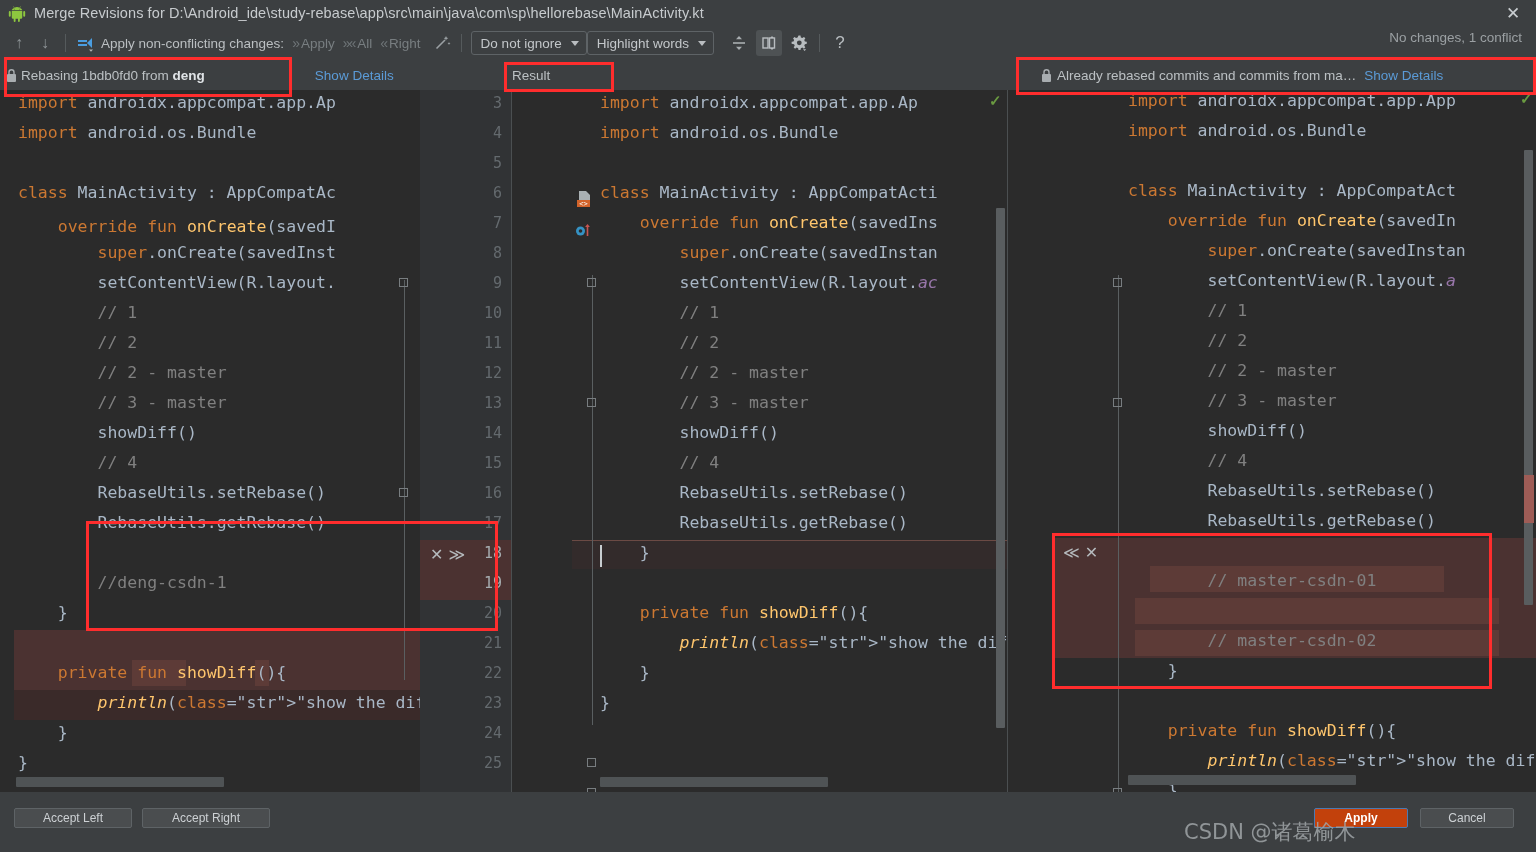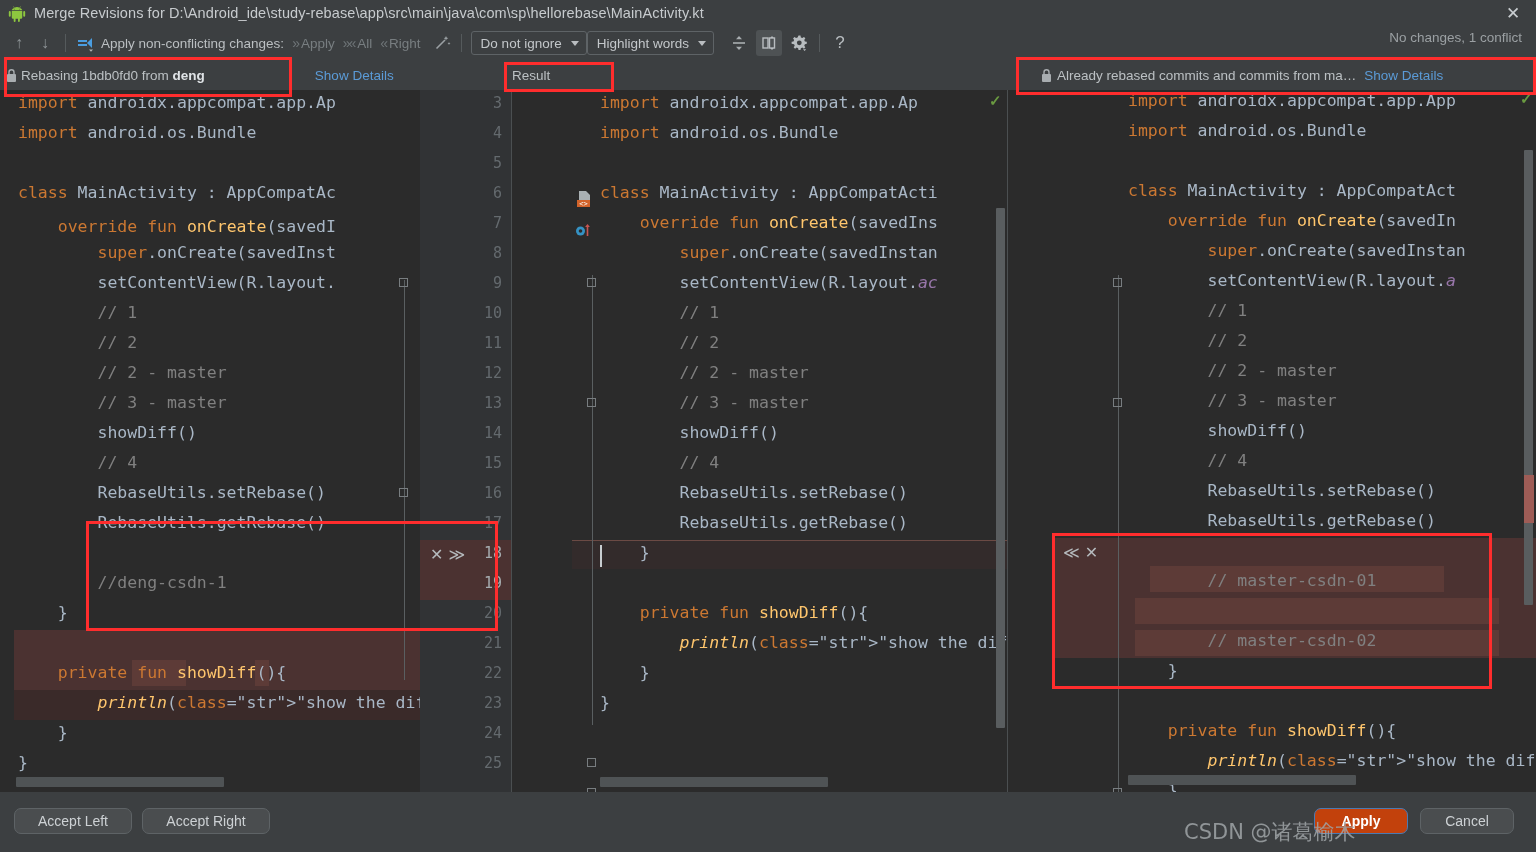--- a/index.html
+++ b/index.html
@@ -132,22 +132,22 @@
 
   
   .okmark { position: absolute; color: #6a9a41; font-size: 15px; font-weight: bold; }
 
   
   .redbox { position: absolute; border: 3px solid #ff2d2d; pointer-events: none; }
 
   
   #bottombar { position: absolute; left: 0; top: 792px; width: 1536px; height: 60px; background: #3c3f41; }
   .btn {
-    position: absolute; height: 26px; border: 1px solid #5e6366; border-radius: 7px;
-    background: #4a4d4f; color: #cdd1d4; font-size: 14px; font-family: "Liberation Sans", sans-serif;
+    position: absolute; height: 20px; border: 1px solid #5e6366; border-radius: 2px;
+    background: #4a4d4f; color: #cdd1d4; font-size: 12px; font-family: "Liberation Sans", sans-serif;
     display: flex; align-items: center; justify-content: center; cursor: pointer;
   }
   #btn-accept-left  { left: 14px;  top: 808px; width: 118px; }
   #btn-accept-right { left: 142px; top: 808px; width: 128px; }
   #btn-apply {
     left: 1314px; top: 808px; width: 94px; background: #c2410c; border-color: #4a7ab3;
     color: #ffffff; font-weight: bold;
   }
   #btn-cancel { left: 1420px; top: 808px; width: 94px; }
 

